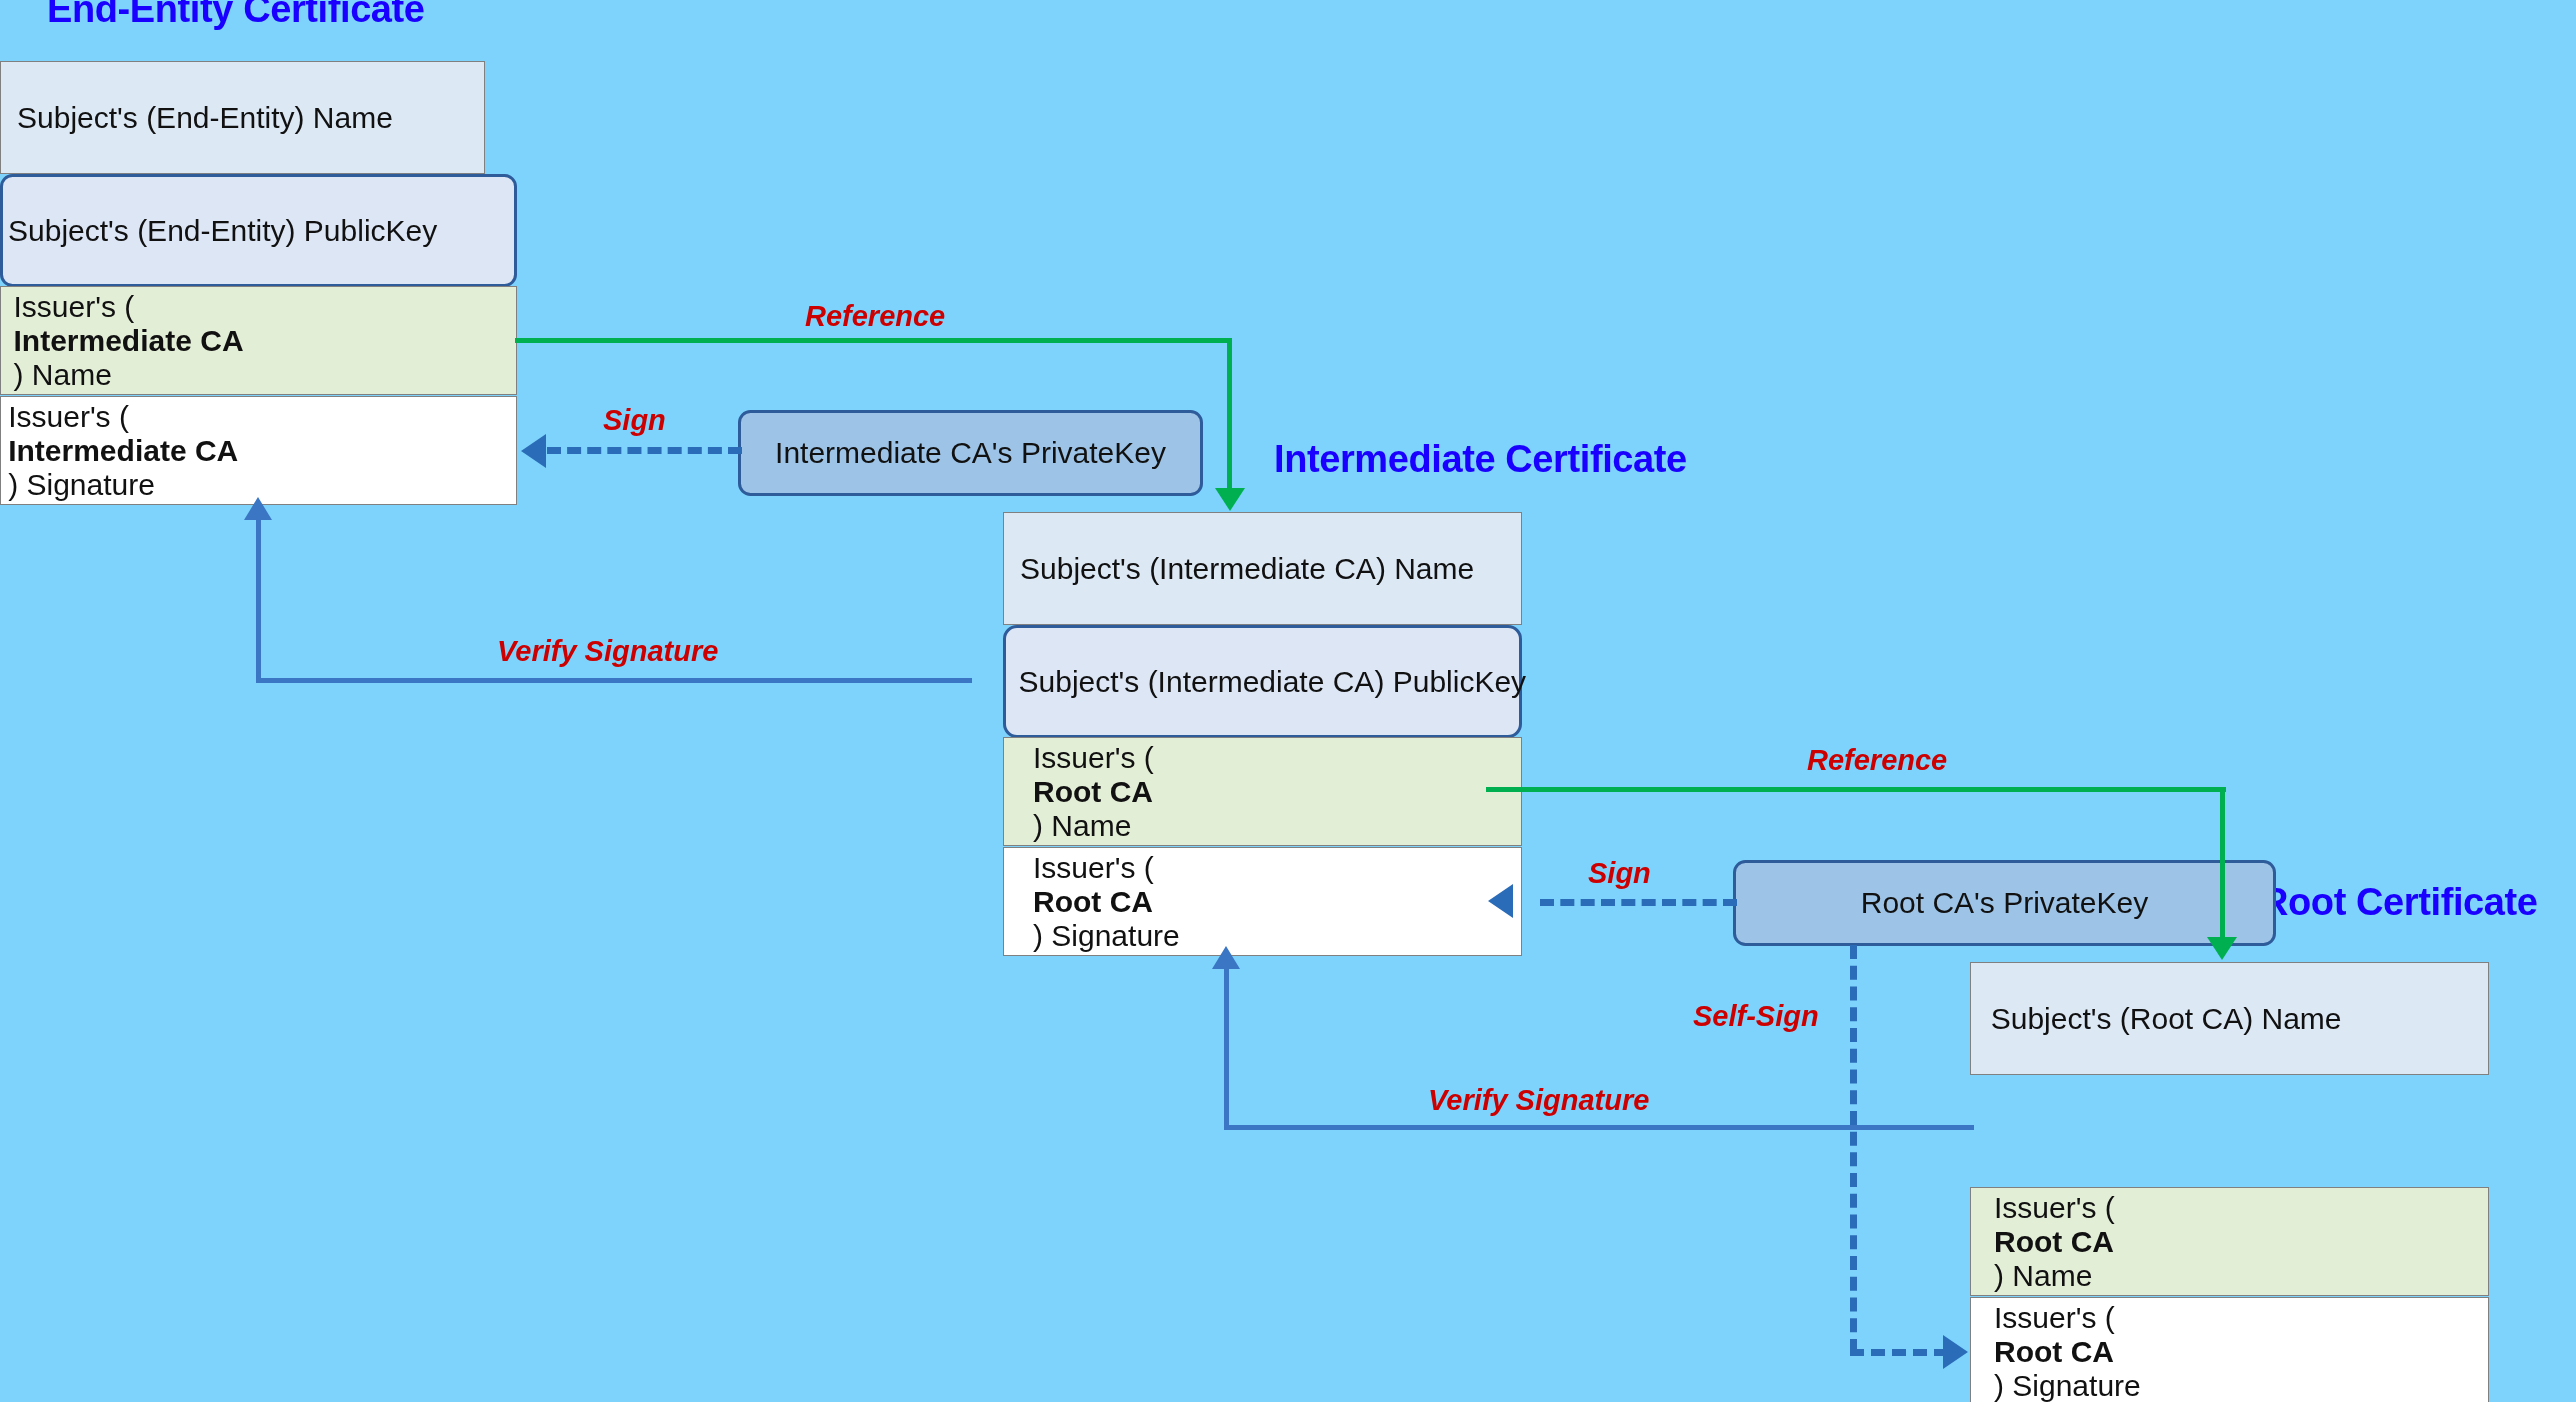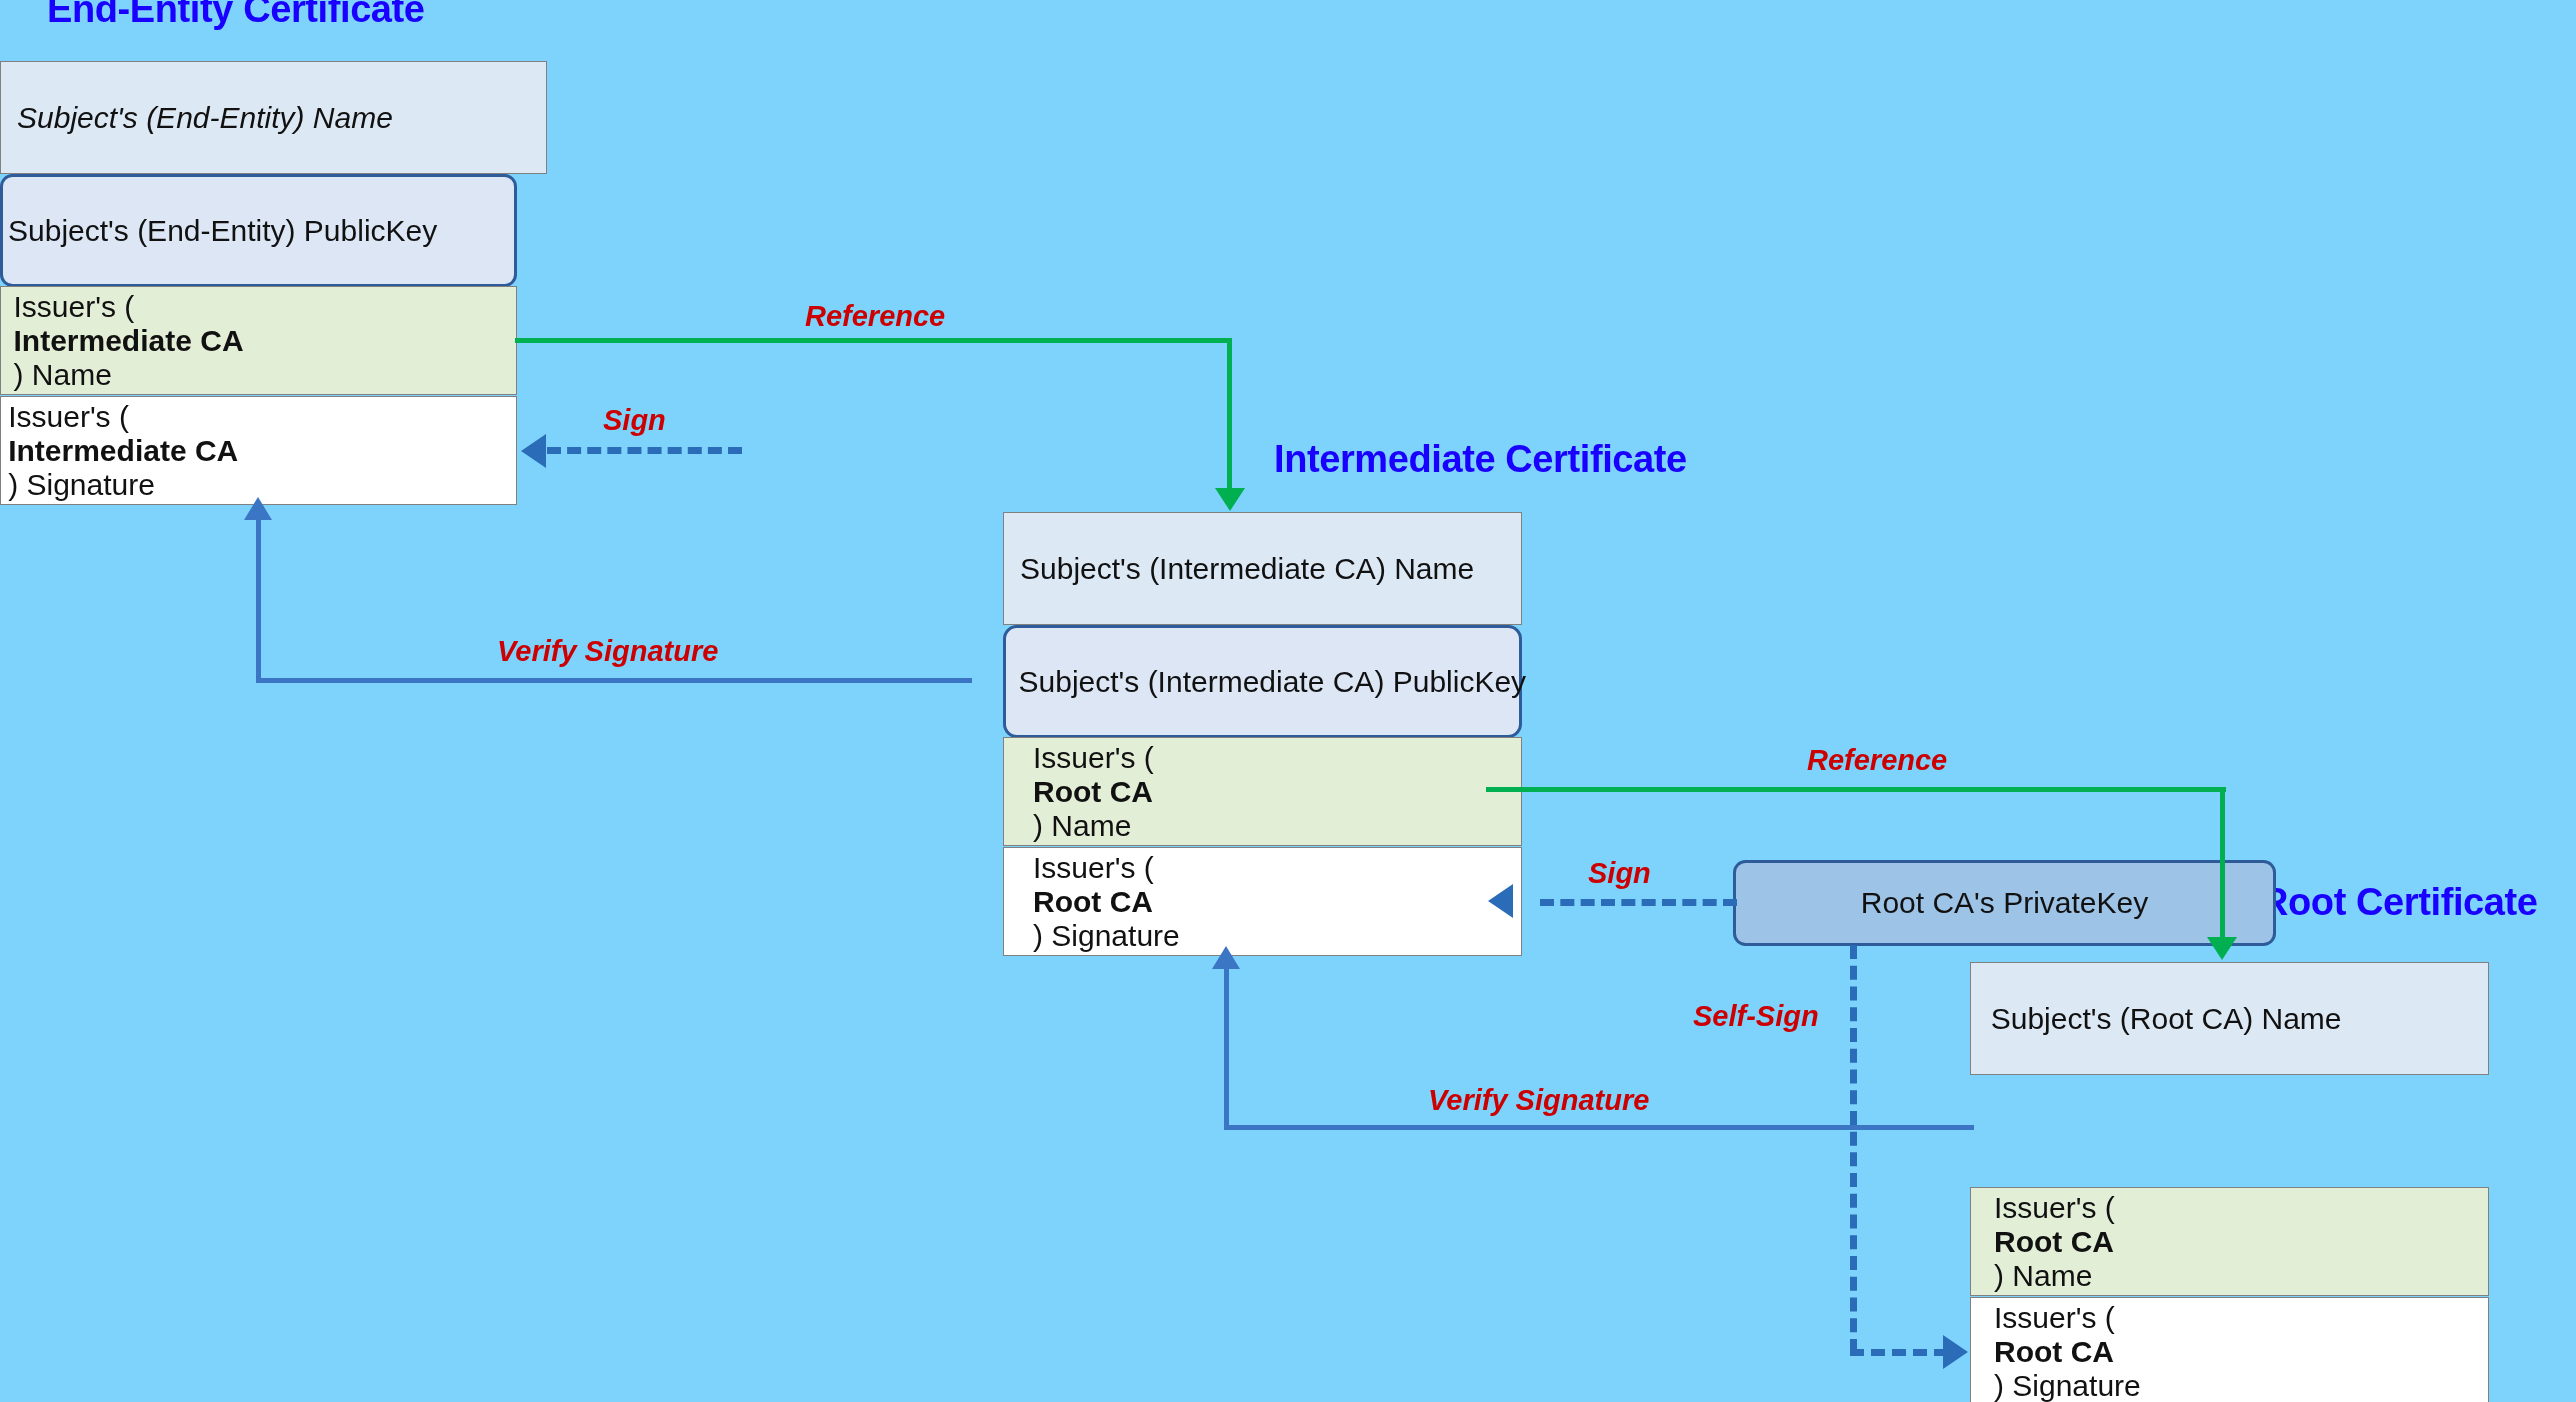--- a/index.html
+++ b/index.html
@@ -55,21 +55,21 @@
                   border-left:25px solid #2b6cb8;}
 </style>
 </head>
 <body>
 
 <div id="stage">
 
   <div class="cert-title" style="left:47px;top:-12.5px;">End-Entity Certificate</div>
 
   <div class="cert" style="left:0px;top:61px;width:517px;height:444px;">
-    <div class="cert-row row-plain" style="left:0px;top:0px;width:547px;height:113px;font-style:italic;">
+    <div class="cert-row row-plain" style="left:0px;top:0px;width:485px;height:113px;">
       <span class="row-txt" style="margin-left:16px;">Subject's (End-Entity) Name</span>
     </div>
     <div class="cert-row row-key" style="left:0px;top:113px;width:517px;height:113px;">
       <span class="row-txt" style="margin-left:5px;">Subject's (End-Entity) PublicKey</span>
     </div>
     <div class="cert-row row-green" style="left:0px;top:225px;width:517px;height:109px;">
       <span class="row-txt" style="margin-left:12.5px;"><span>Issuer's (</span><b>Intermediate CA</b><span>) Name</span></span>
     </div>
     <div class="cert-row row-white" style="left:0px;top:335px;width:517px;height:109px;">
       <span class="row-txt" style="margin-left:7.2px;"><span>Issuer's (</span><b>Intermediate CA</b><span>) Signature</span></span>
@@ -100,20 +100,21 @@
       <span class="row-txt" style="margin-left:19.7px;">Subject's (Root CA) Name</span>
     </div>
     <div class="cert-row row-green" style="left:0px;top:225px;width:519px;height:109px;">
       <span class="row-txt" style="margin-left:23px;"><span>Issuer's (</span><b>Root CA</b><span>) Name</span></span>
     </div>
     <div class="cert-row row-white" style="left:0px;top:335px;width:519px;height:109px;">
       <span class="row-txt" style="margin-left:23px;"><span>Issuer's (</span><b>Root CA</b><span>) Signature</span></span>
     </div>
   </div>
 
+  <div class="pkey" style="left:738px;top:410px;width:465px;height:86px;">Intermediate CA's PrivateKey</div>
 
   <div class="pkey" style="left:1733px;top:860px;width:543px;height:86px;">Root CA's PrivateKey</div>
 
   <div class="seg seg-h green" style="left:515px;top:338px;width:717px;"></div>
   <div class="seg seg-v green" style="left:1227px;top:338px;height:152px;"></div>
   <div class="arrow arr-down-green" style="left:1215px;top:488px;"></div>
   <div class="edge-label" style="left:805px;top:300px;">Reference</div>
 
   <div class="seg dash-h" style="left:547px;top:447px;width:195px;"></div>
   <div class="arrow arr-left-blue" style="left:521px;top:434px;"></div>

